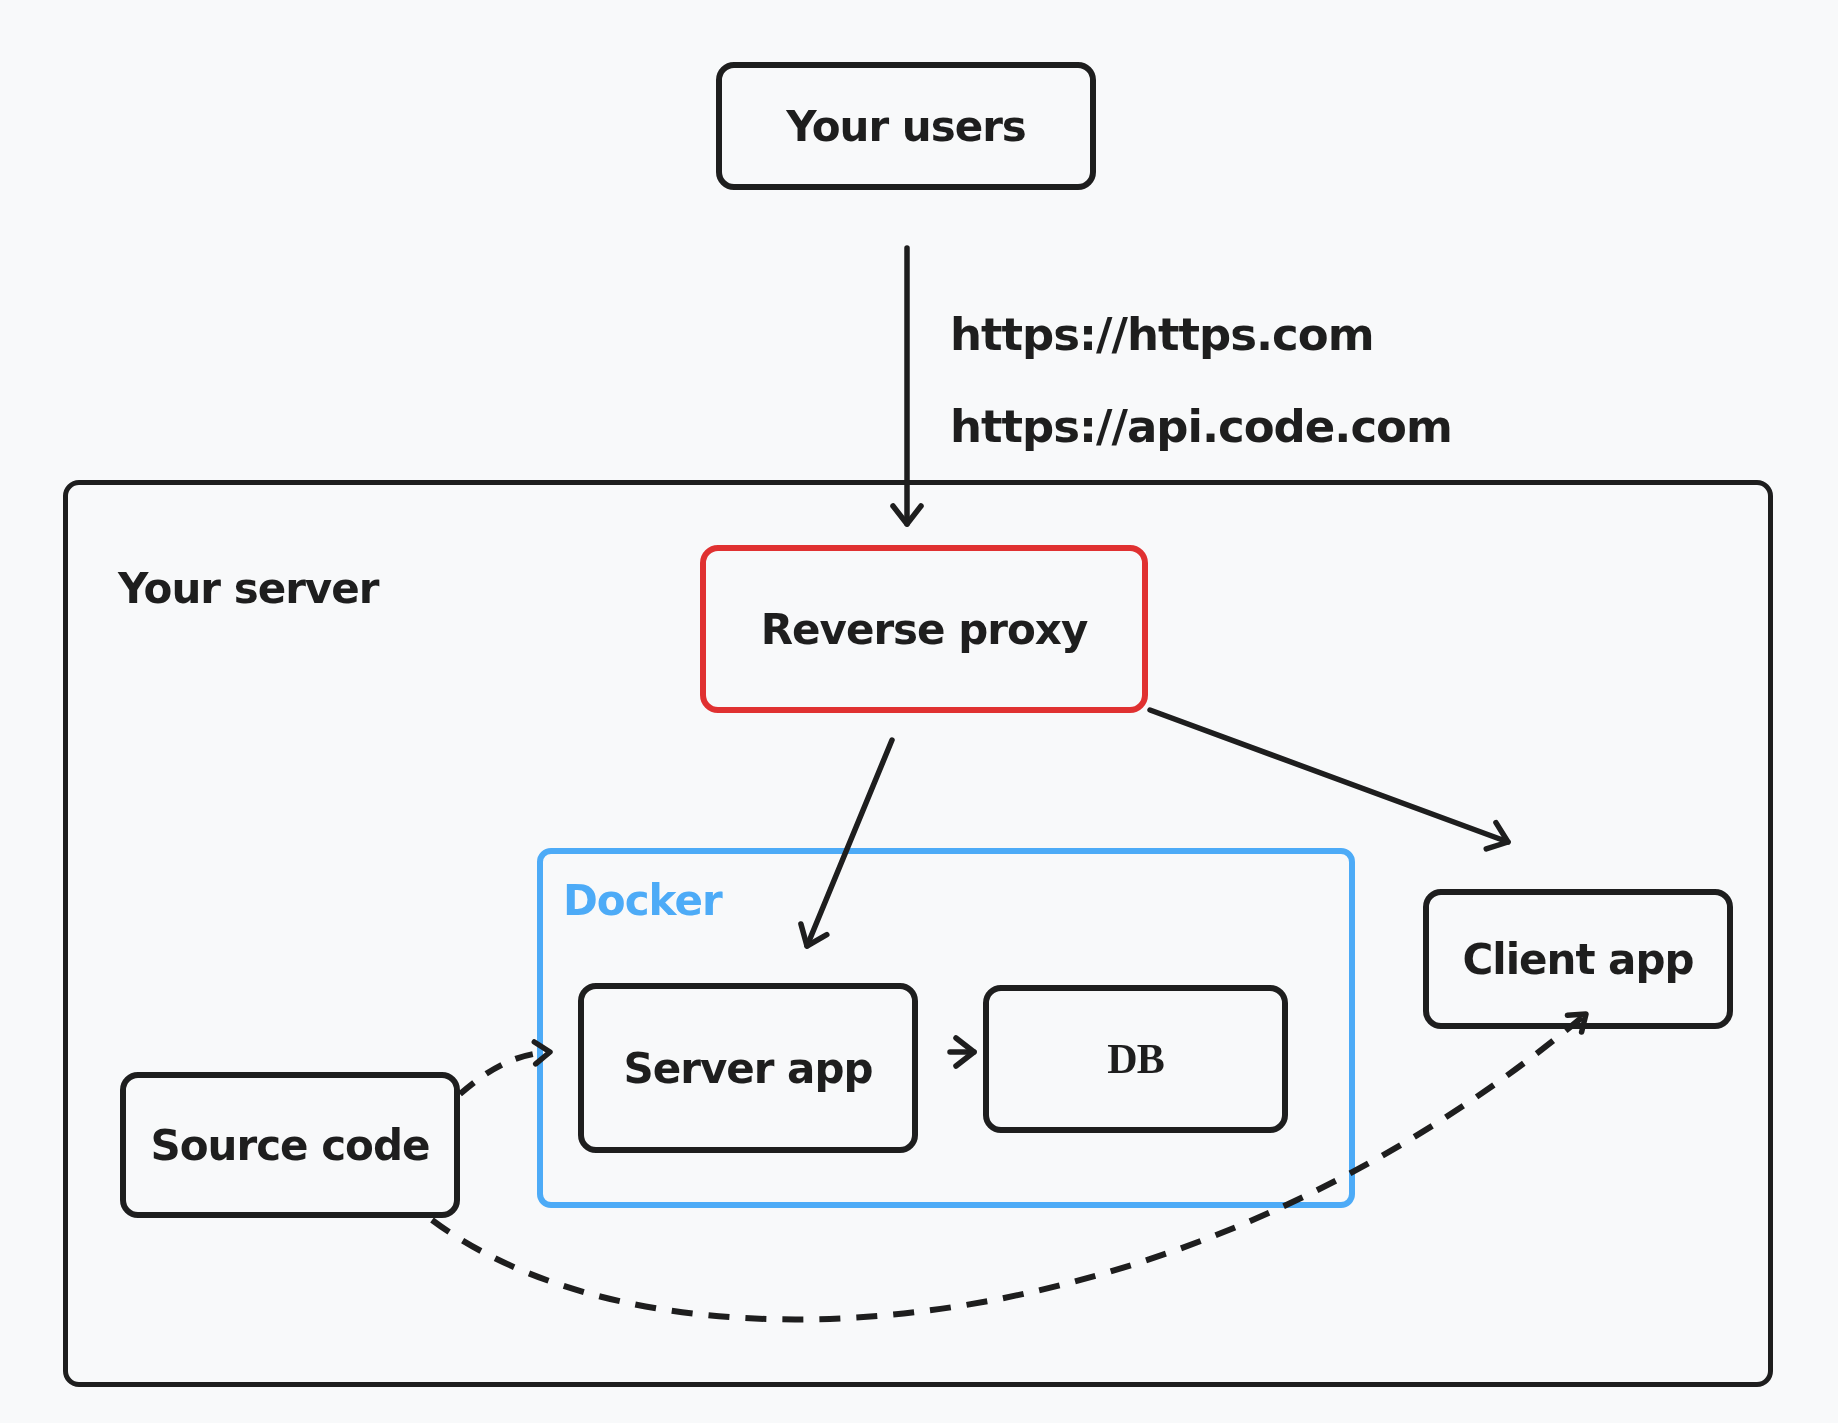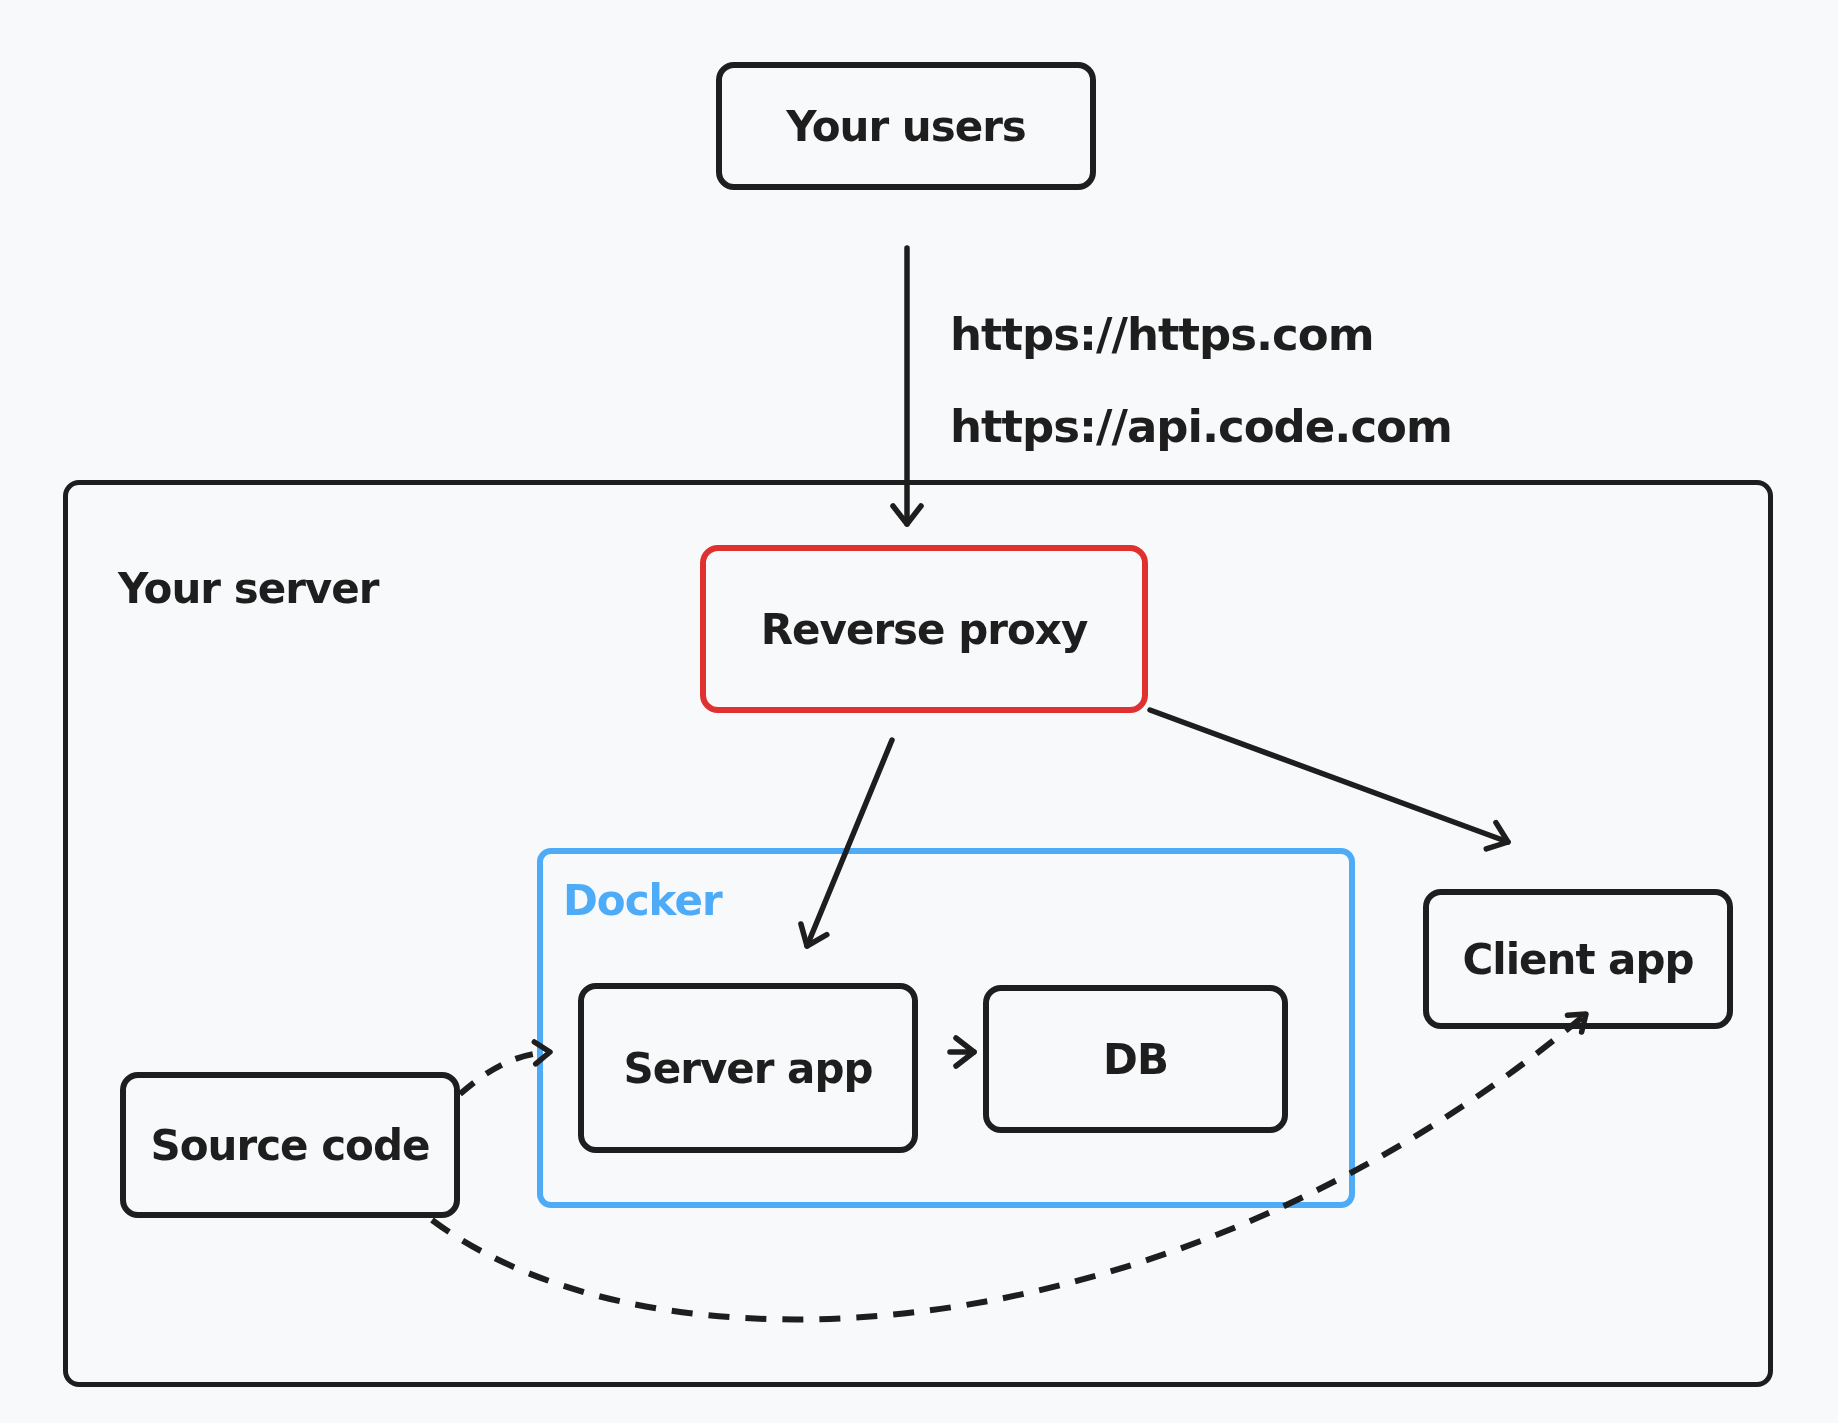--- a/index.html
+++ b/index.html
@@ -40,21 +40,21 @@
     font-weight:700;
     font-size:42px;
     letter-spacing:-1px;
     white-space:nowrap;
   }
   #box-users   {left:716px; top:62px;  width:380px; height:128px;}
   #box-server  {left:63px;  top:480px; width:1710px;height:907px;}
   #box-proxy   {left:700px; top:545px; width:448px; height:168px; border-color:var(--red);}
   #box-docker  {left:537px; top:848px; width:818px; height:360px; border-color:var(--blue); border-radius:14px;}
   #box-serverapp{left:578px;top:983px; width:340px; height:170px;}
-  #box-db      {left:983px; top:985px; width:305px; height:148px;}
+  #box-db      {left:983px; top:985px; width:305px; height:148px;font-family:Liberation Serif, serif;}
   #box-client  {left:1423px;top:853px; width:310px; height:140px;margin-top:36px;}
   #box-source  {left:120px; top:1072px;width:340px; height:146px;}
 
   #label-your-server{left:118px; top:552px;margin-top:12px;}
   #label-docker{left:563px; top:876px; color:var(--blue); font-size:42px;}
   #label-url-1{left:950px; top:308px; font-size:45px;}
   #label-url-2{left:950px; top:400px; font-size:45px;}
 
   svg.wires{position:absolute; inset:0; pointer-events:none;}
 </style>

